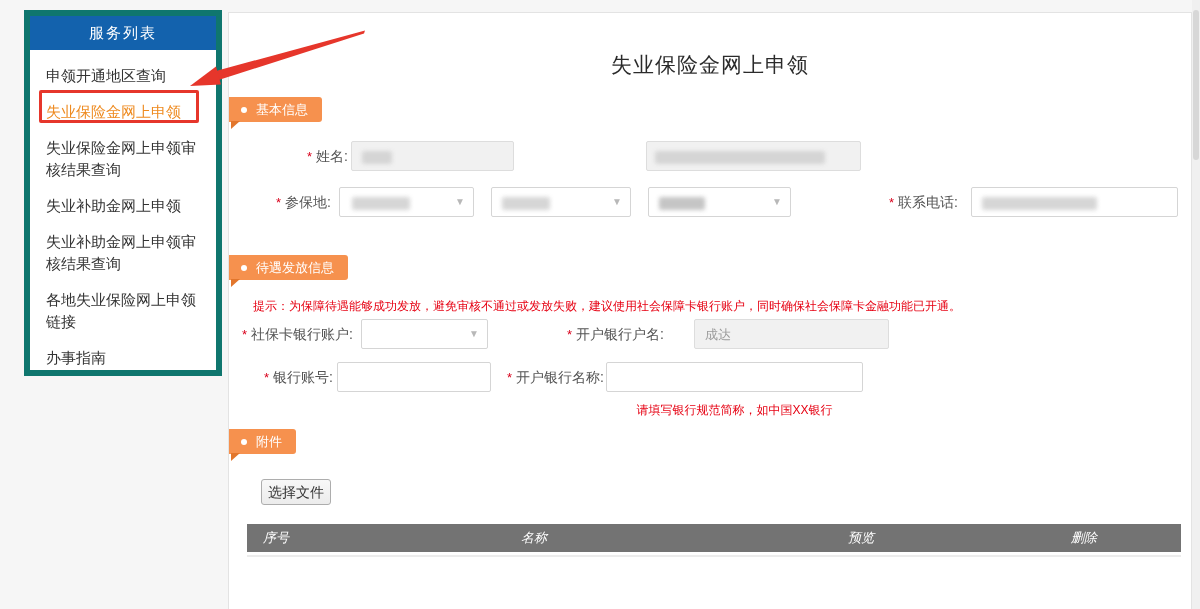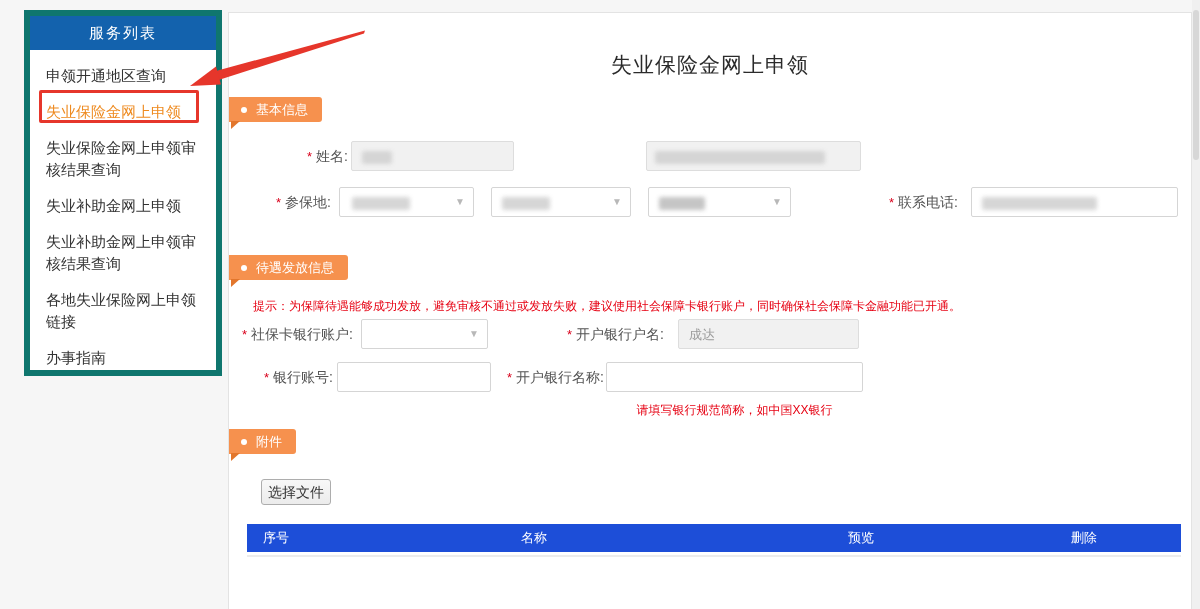--- a/index.html
+++ b/index.html
@@ -34,21 +34,21 @@
   .inp.gray { background:#f1f1f1; border-color:#ddd; }
   .sel { position:absolute; height:30px; background:#fff; border:1px solid #d5d5d5; border-radius:2px; }
   .sel::after { content:"\25BC"; position:absolute; right:8px; top:8px; font-size:10px; color:#b8b8b8; }
   .blob { position:absolute; top:9px; height:13px; background:#d2d2d2; border-radius:2px; filter:blur(2px); opacity:.9; }
   .disabled-val { position:absolute; left:10px; top:0; line-height:30px; font-size:13px; color:#9a9a9a; }
 
   .hint-red { position:absolute; font-size:12px; color:#e60012; white-space:nowrap; }
 
   .file-btn { position:absolute; left:32px; top:466px; width:70px; height:26px; background:linear-gradient(#f8f8f8,#ececec); border:1px solid #adadad; border-radius:3px; font-size:14px; color:#333; text-align:center; line-height:24px; cursor:pointer; }
 
-  .thead { position:absolute; left:18px; top:511px; width:934px; height:28px; background:#1d4ed8; }
+  .thead { position:absolute; left:18px; top:511px; width:934px; height:28px; background:#737373;font-style:italic; }
   .thead span { position:absolute; top:0; line-height:28px; color:#fff; font-size:13px; }
   .tline { position:absolute; left:18px; top:542px; width:934px; border-top:2px solid #ececec; }
 
   .arrow-svg { position:absolute; left:0; top:0; pointer-events:none; }
 </style>
 </head>
 <body>
 
 <div class="page">
 
@@ -109,21 +109,21 @@
     <div class="hint-red" style="left:24px;top:285px">提示：为保障待遇能够成功发放，避免审核不通过或发放失败，建议使用社会保障卡银行账户，同时确保社会保障卡金融功能已开通。</div>
 
     <div class="flabel" style="left:10px;top:306px;width:114px">
       <span class="req">*</span><span>社保卡银行账户:</span>
     </div>
     <div class="sel" style="left:132px;top:306px;width:127px"></div>
 
     <div class="flabel" style="left:330px;top:306px;width:105px">
       <span class="req">*</span><span>开户银行户名:</span>
     </div>
-    <div class="inp gray" style="left:449px;top:306px;width:181px">
+    <div class="inp gray" style="left:465px;top:306px;width:195px">
       <span class="disabled-val">成达</span>
     </div>
 
     <div class="flabel" style="left:20px;top:349px;width:84px">
       <span class="req">*</span><span>银行账号:</span>
     </div>
     <div class="inp" style="left:108px;top:349px;width:154px"></div>
 
     <div class="flabel" style="left:270px;top:349px;width:105px">
       <span class="req">*</span><span>开户银行名称:</span>

